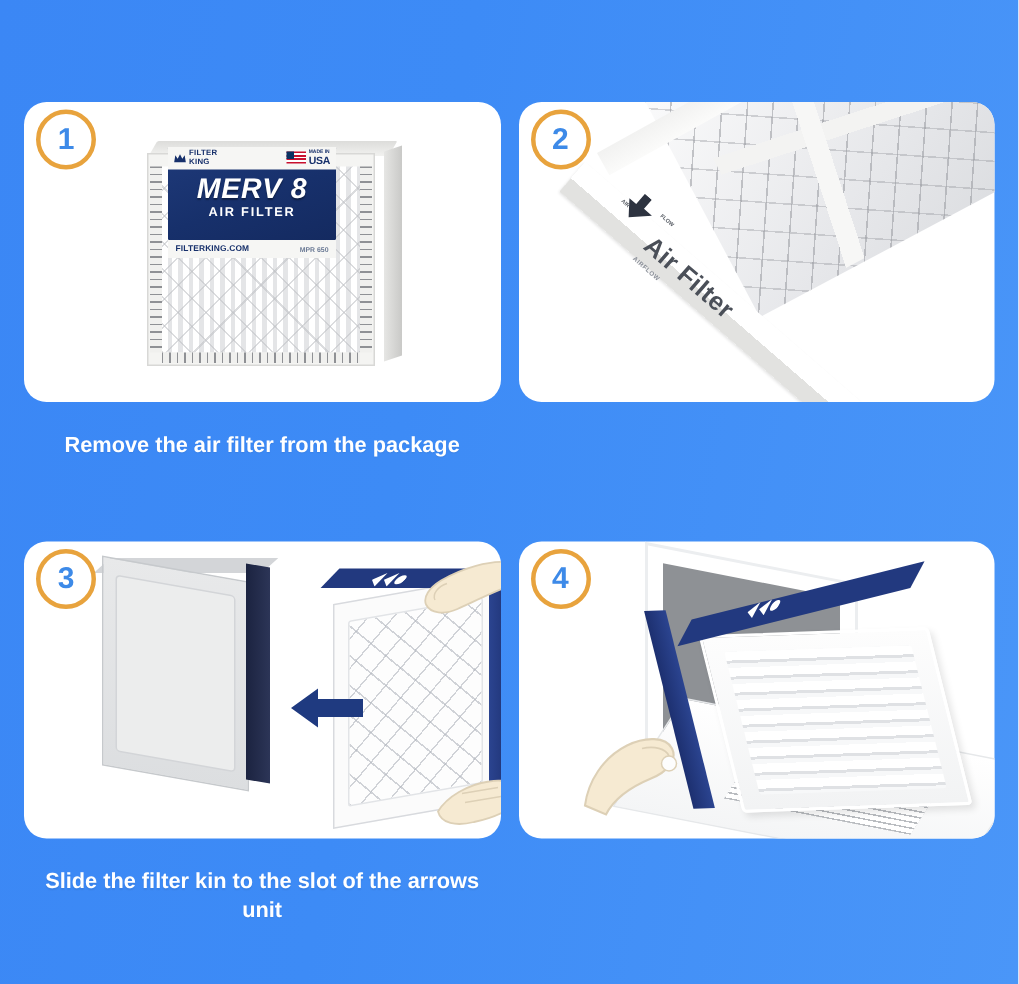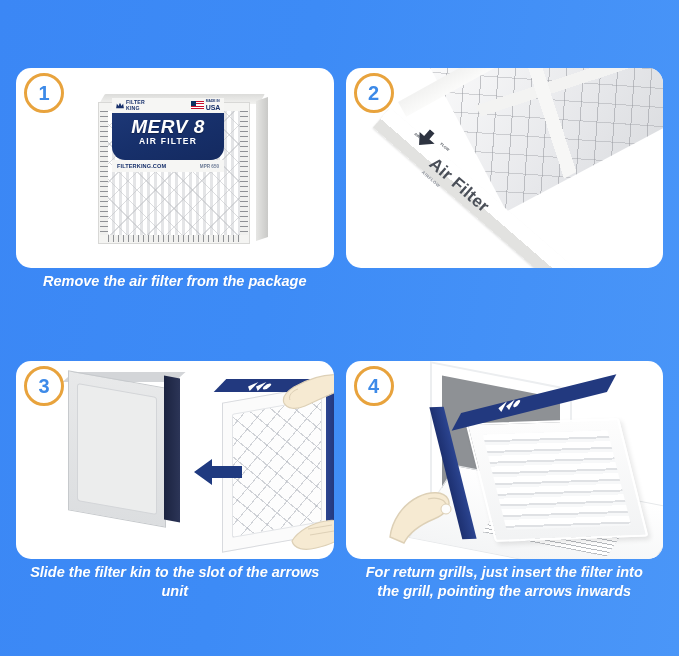--- a/index.html
+++ b/index.html
@@ -85,29 +85,28 @@
     color: #3d8ae8;
     z-index: 20;
   }
 
   .stage {
     position: absolute;
     inset: 0;
   }
 
   .caption {
-    margin-top: 4px;
+    margin-top: 20px;
     text-align: center;
     color: #ffffff;
     font-size: 14.5px;
     font-weight: bold;
     line-height: 1.32;
     padding: 0 8px;
     text-shadow: 0 1px 1px rgba(0,0,0,0.07);
-    font-style: italic;
   }
 
   
   .filter-photo {
     position: absolute;
     left: 82px; top: 26px;
     width: 170px; height: 152px;
   }
   .fp-top {
     position: absolute;
@@ -158,21 +157,21 @@
     height: 7px;
     background: repeating-linear-gradient(90deg,
         #8f9195 0 1px, #f0f0ee 1px 5px);
   }
   .fp-label {
     position: absolute;
     left: 14px; top: 4px;
     width: 112px; height: 62px;
     background: linear-gradient(160deg,#1f3a7a 0%,#17306b 55%,#142a60 100%);
     color: #ffffff;
-    border-radius: 13px;
+    border-radius: 1px;
     z-index: 5;
   }
   .fp-label-top {
     position: absolute;
     left: 14px; top: 4px;
     width: 112px; height: 15px;
     background: #f6f6f4;
     display: flex;
     align-items: center;
     justify-content: space-between;
@@ -661,17 +660,16 @@
 
             <svg class="hand4" viewBox="0 0 86 76">
               <path d="M2 66 C4 50 14 34 30 26 C42 20 56 20 60 28 C64 36 56 44 46 48 C34 53 22 60 16 72 Z" fill="#f6ead2" stroke="#ddd0b6" stroke-width="1.4"></path>
               <path d="M40 28 C48 26 56 28 58 33" fill="none" stroke="#ddd0b6" stroke-width="1.2"></path>
               <circle cx="58" cy="38" r="5" fill="#fdfdfd" stroke="#ddd0b6" stroke-width="1"></circle>
             </svg>
           </div>
 
         </div>
       </div>
-      <div class="caption">For return grills, just insert the filter into the grill, pointing the arrows inwards</div>
     </div>
 
   </div>
 </div>
 
 </body></html>

